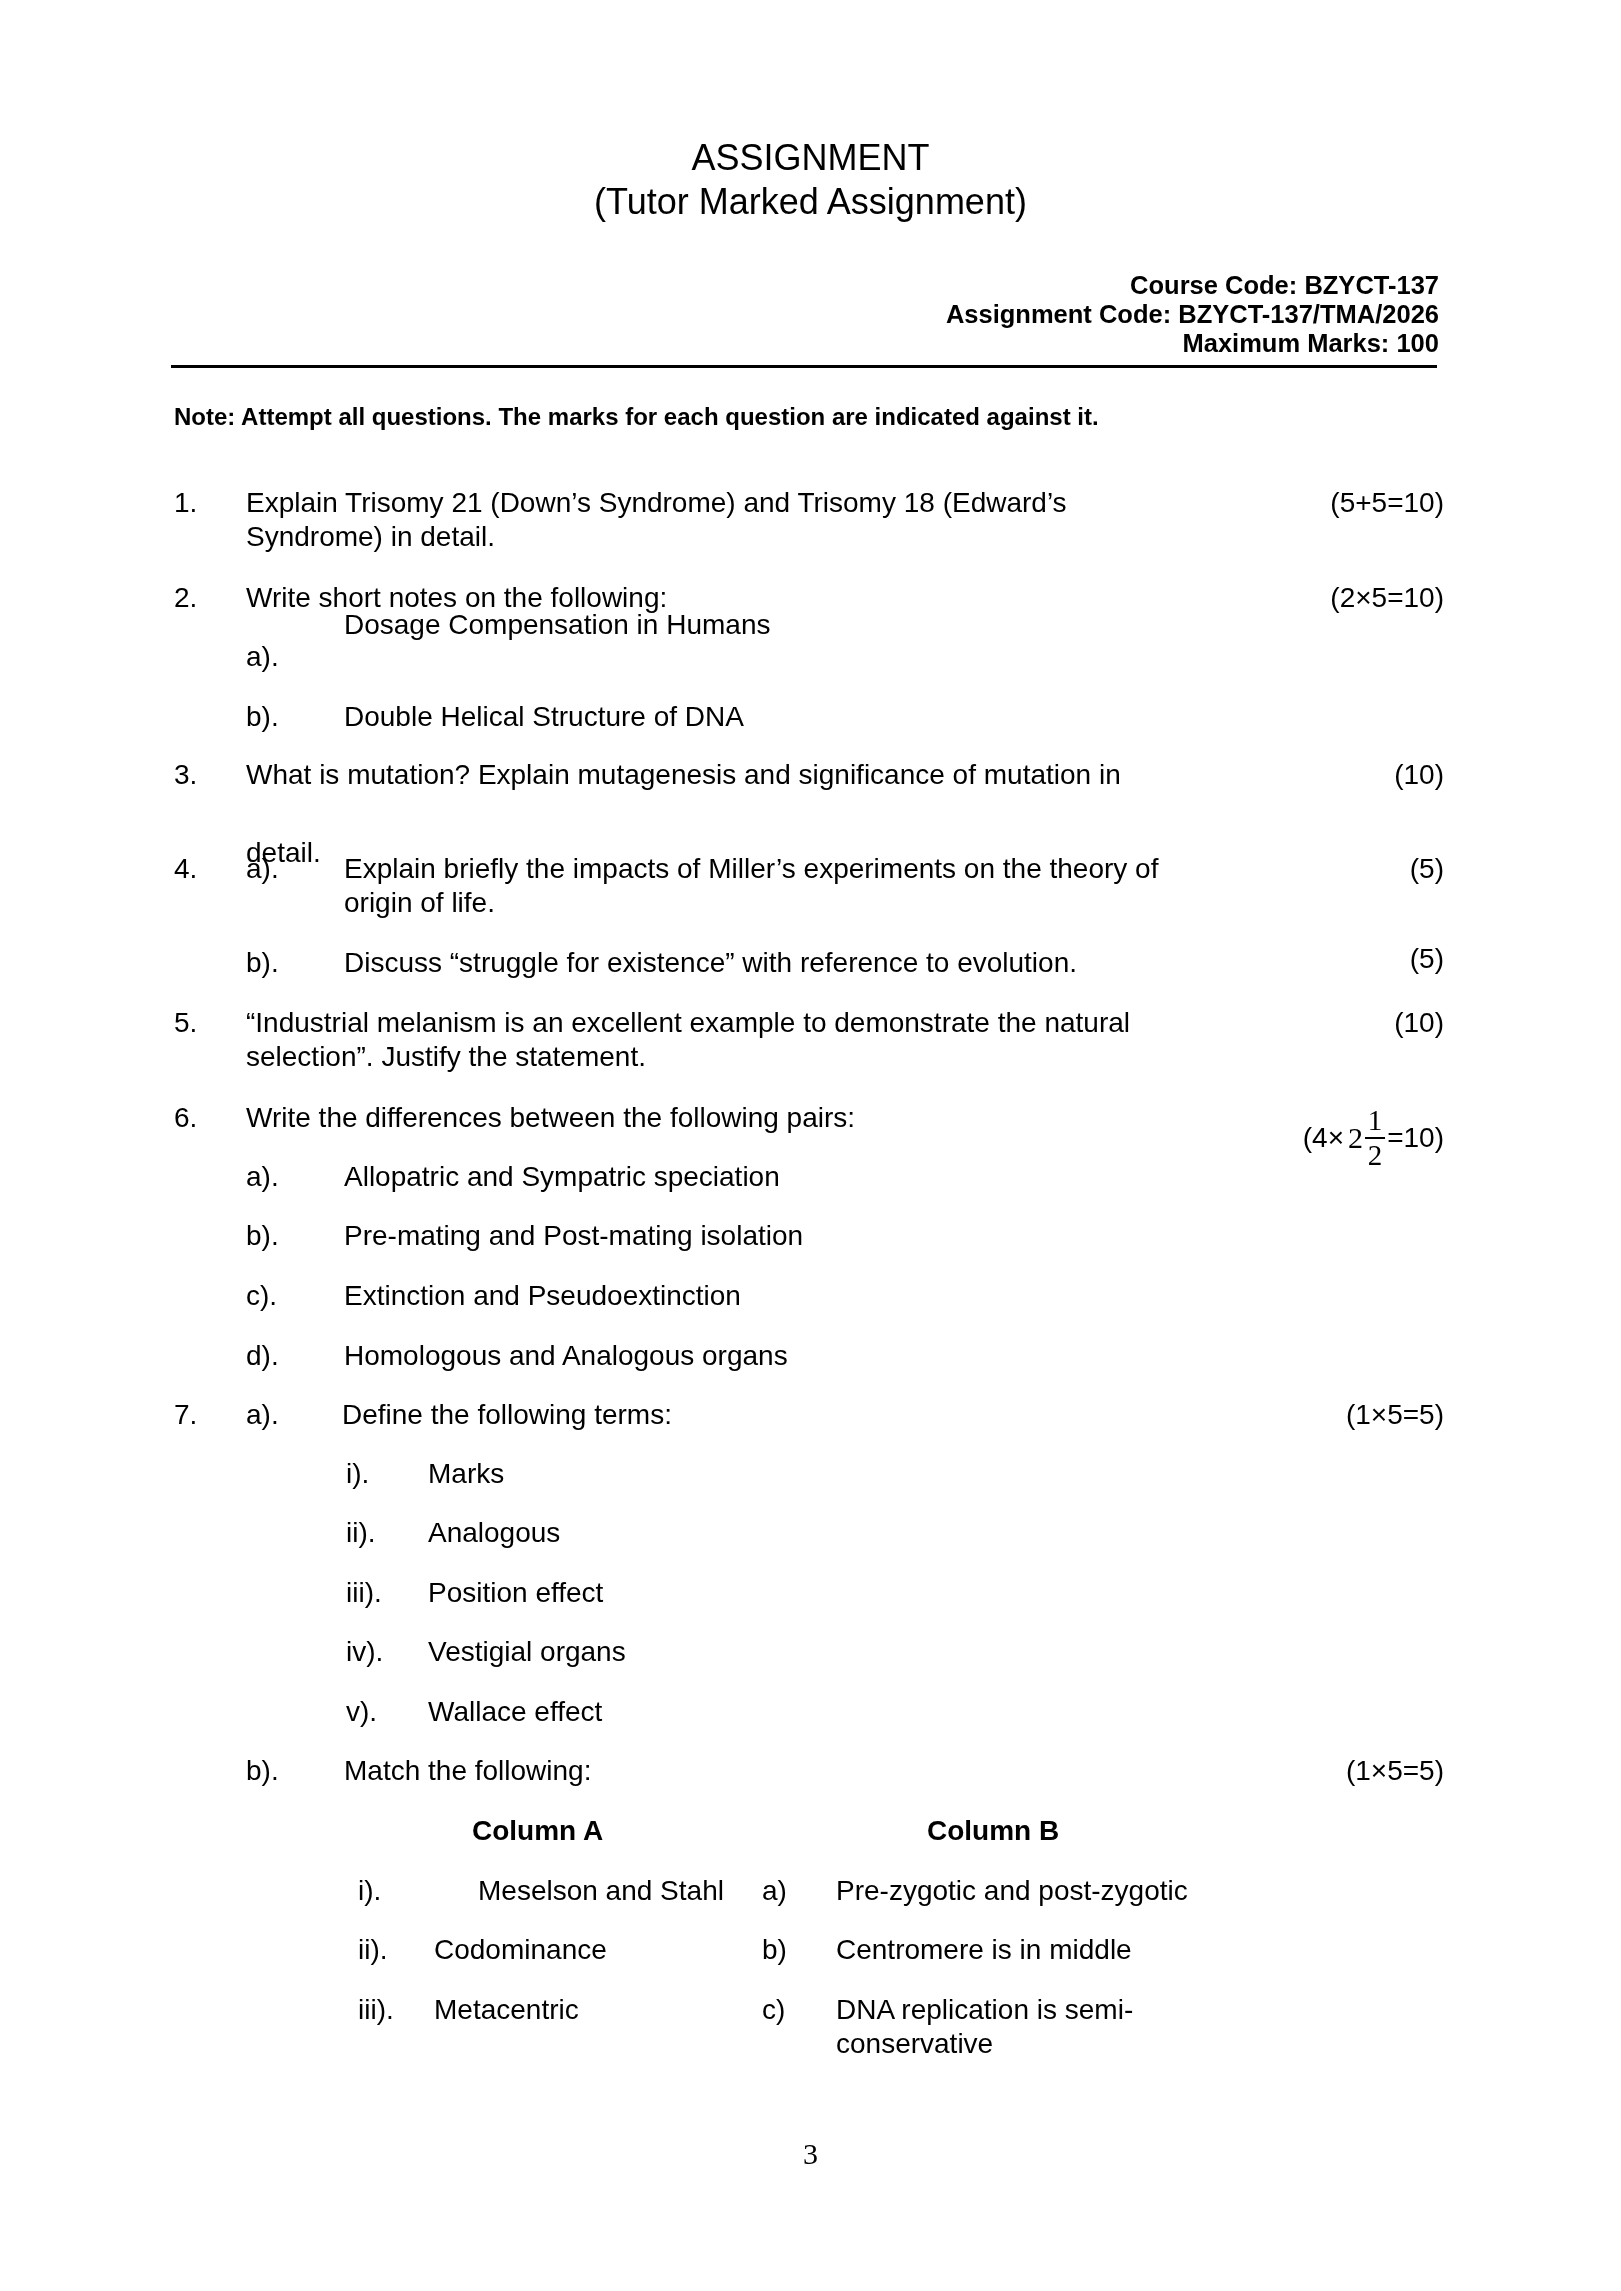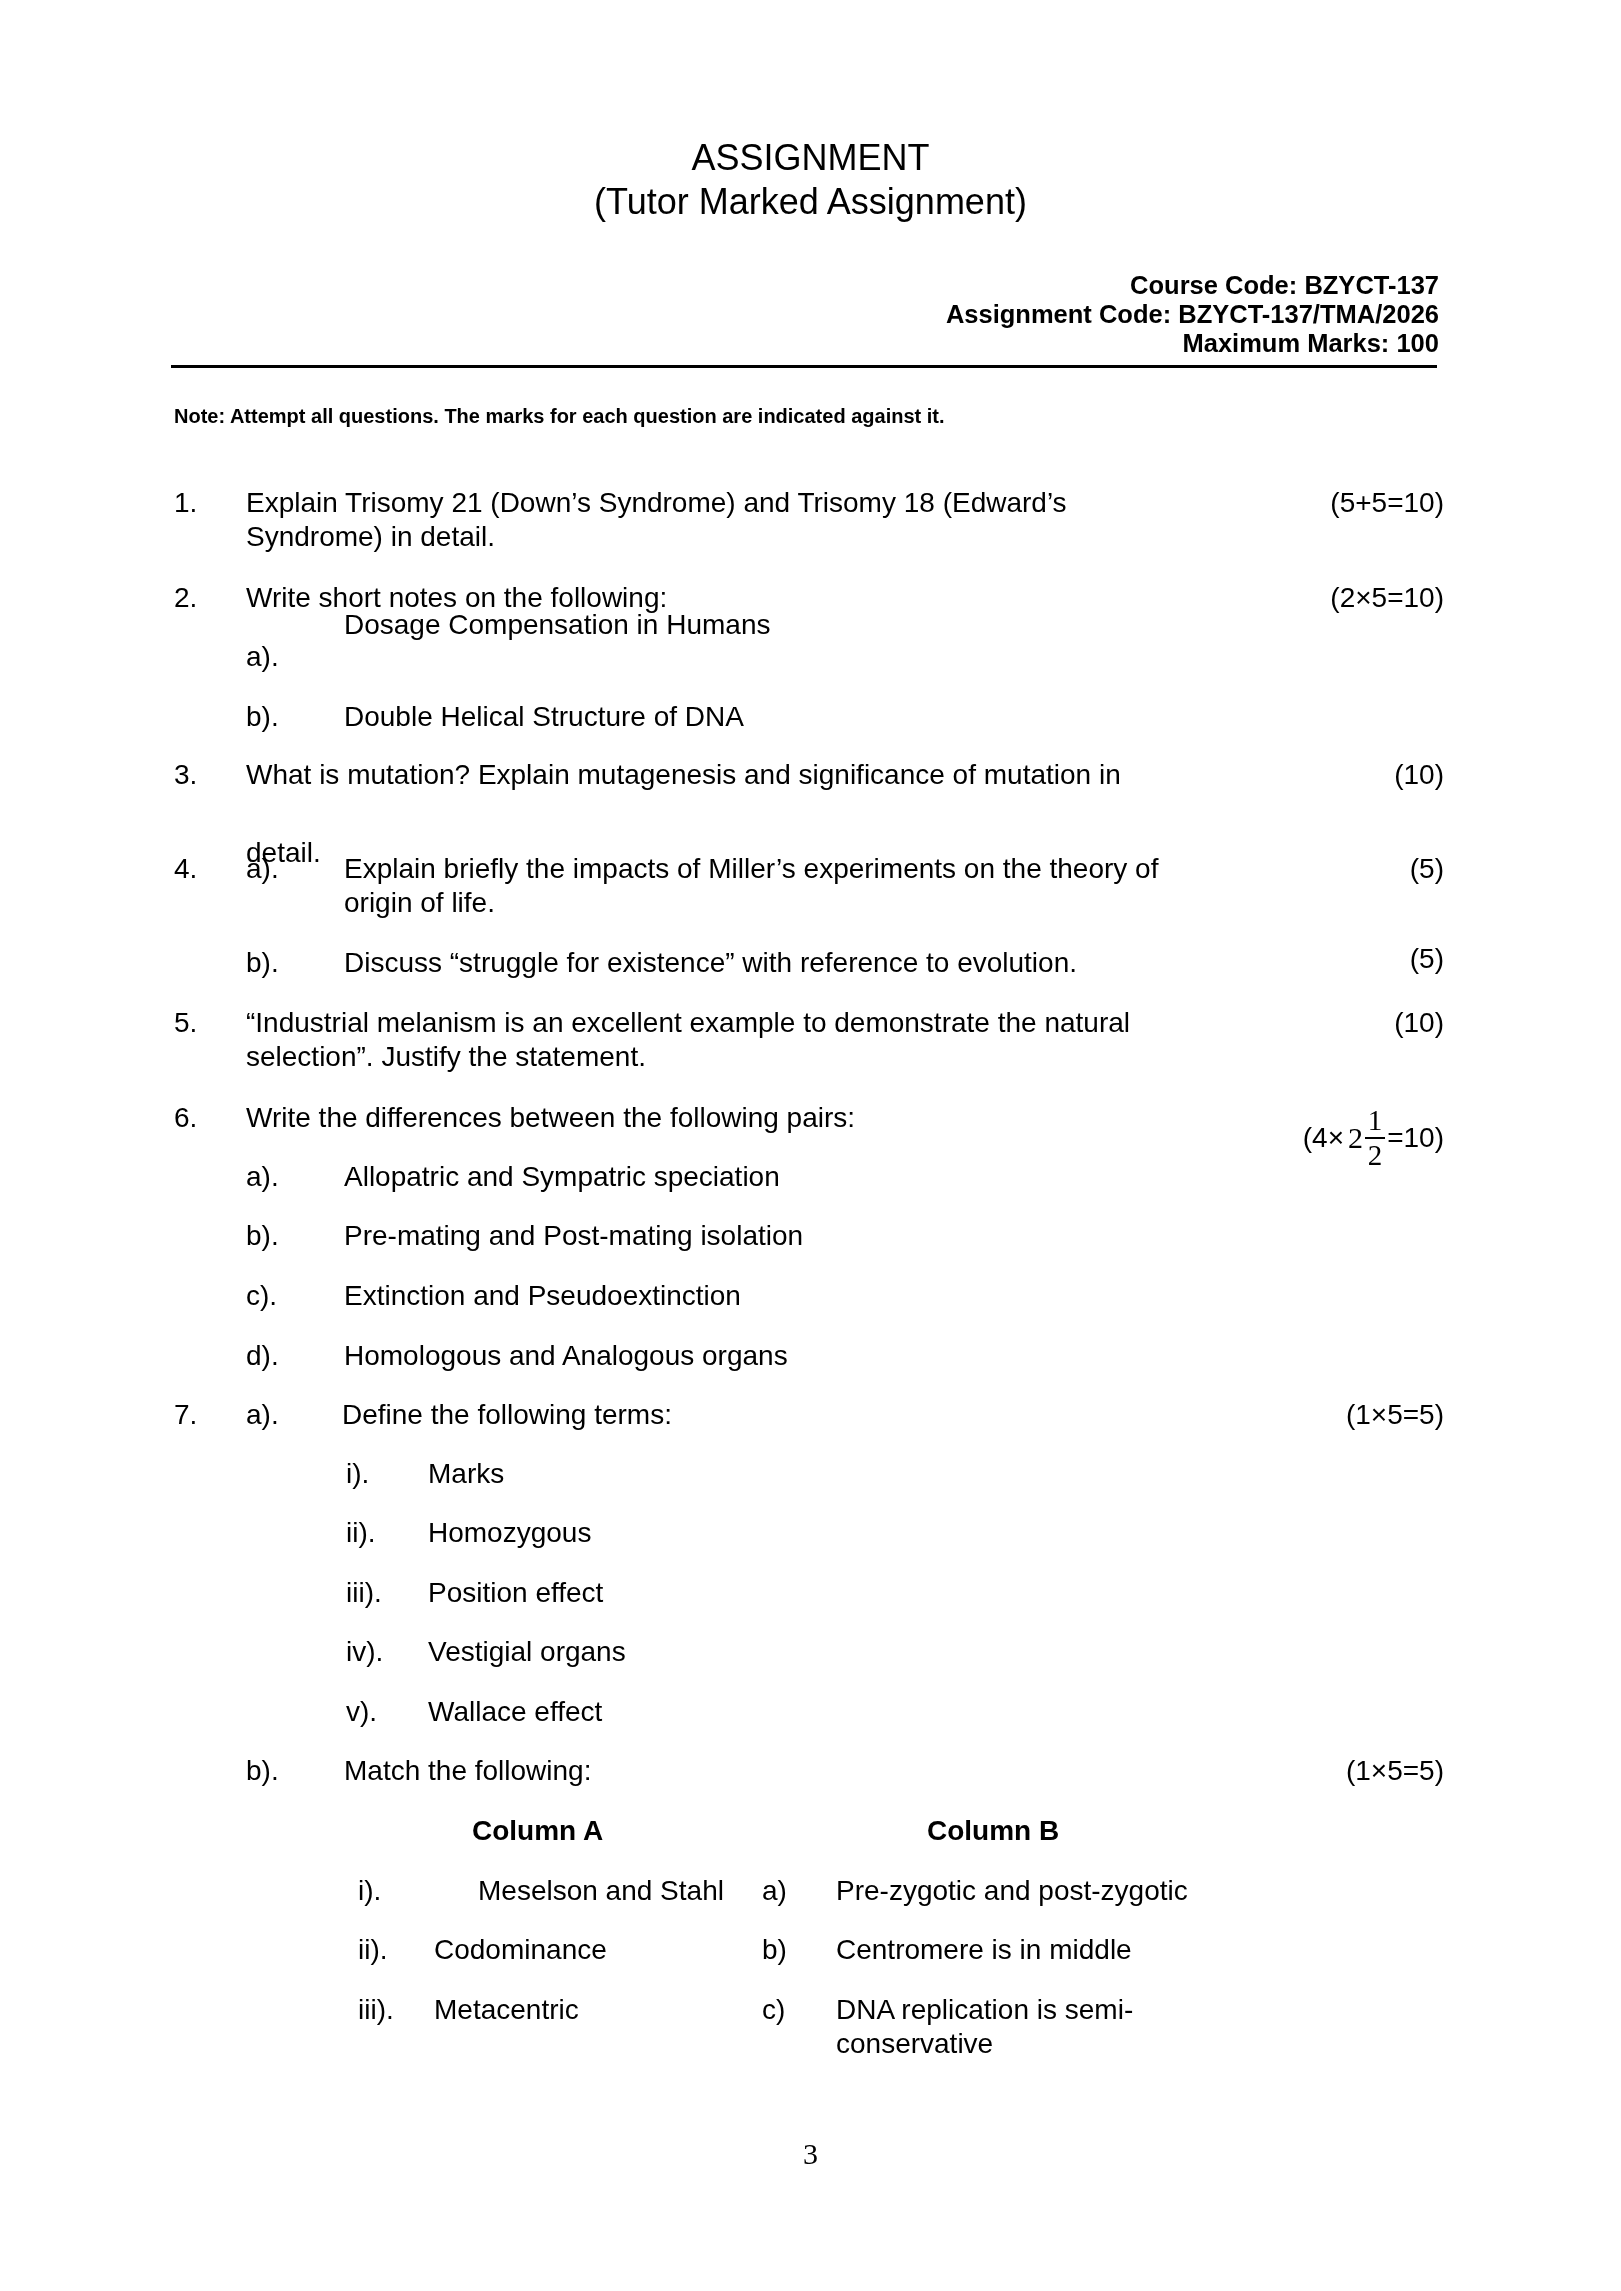--- a/index.html
+++ b/index.html
@@ -2,21 +2,21 @@
 <html><head>
 <meta charset="utf-8">
 <style>
   html, body { margin:0; padding:0; background:#ffffff; }
   body { width:1621px; height:2292px; position:relative; overflow:hidden;
          font-family:"Liberation Sans", sans-serif; color:#000; }
   .abs { position:absolute; white-space:nowrap; }
   .title { left:0; width:1621px; text-align:center; font-weight:normal; font-size:36px; line-height:41px; }
   .hdr { right:182px; text-align:right; font-weight:bold; font-size:25.5px; line-height:29px; }
   .rule { position:absolute; left:171px; width:1266px; height:2.9px; background:#000; top:365px; }
-  .note { left:174px; top:400px; font-weight:bold; font-size:20px; line-height:33px; }
+  .note { left:174px; top:400px; font-weight:bold; font-size:24px; line-height:33px; }
   .t { font-size:28px; line-height:34px; }
   .mark { right:177px; text-align:right; font-size:28px; line-height:34px; }
   .bold { font-weight:bold; }
   .pagenum { left:0; width:1621px; text-align:center; top:2137px; font-family:"Liberation Serif", serif; font-size:30px; }
   .frac { display:inline-flex; flex-direction:column; align-items:center; vertical-align:middle;
           font-family:"Liberation Serif", serif; font-size:29px; line-height:33px; margin:0 2px; }
   .frac .num { border-bottom:2px solid #000; padding:0 2.9px; }
   .fracwrap { font-family:"Liberation Sans", sans-serif; font-size:28px; display:flex; align-items:center; }
   .serif { font-family:"Liberation Serif", serif; font-size:30px; }
 </style>
@@ -101,21 +101,21 @@
 
 <div>
   <div class="abs t" style="left:174px; top:1398px;">7.</div>
   <div class="abs t" style="left:246px; top:1398px;">a).</div>
   <div class="abs t" style="left:342px; top:1398px;">Define the following terms:</div>
   <div class="abs mark" style="top:1398px;">(1×5=5)</div>
 
   <div class="abs t" style="left:346px; top:1457px;">i).</div>
   <div class="abs t" style="left:428px; top:1457px;">Marks</div>
   <div class="abs t" style="left:346px; top:1516px;">ii).</div>
-  <div class="abs t" style="left:428px; top:1516px;">Homozygous</div>
+  <div class="abs t" style="left:428px; top:1516px;">Analogous</div>
   <div class="abs t" style="left:346px; top:1576px;">iii).</div>
   <div class="abs t" style="left:428px; top:1576px;">Position effect</div>
   <div class="abs t" style="left:346px; top:1635px;">iv).</div>
   <div class="abs t" style="left:428px; top:1635px;">Vestigial organs</div>
   <div class="abs t" style="left:346px; top:1695px;">v).</div>
   <div class="abs t" style="left:428px; top:1695px;">Wallace effect</div>
 
   <div class="abs t" style="left:246px; top:1754px;">b).</div>
   <div class="abs t" style="left:344px; top:1754px;">Match the following:</div>
   <div class="abs mark" style="top:1754px;">(1×5=5)</div>

